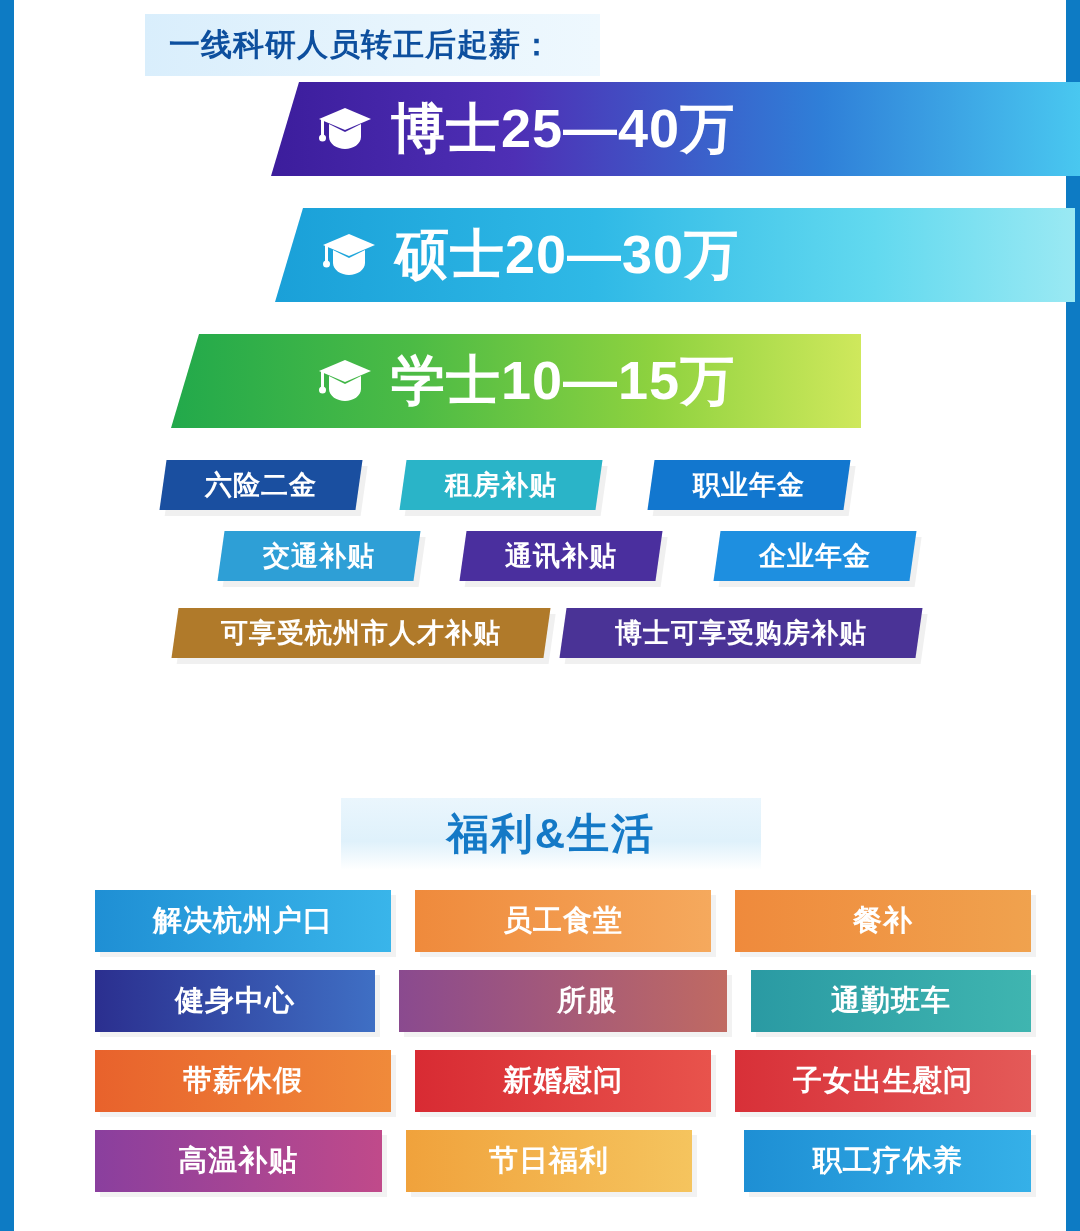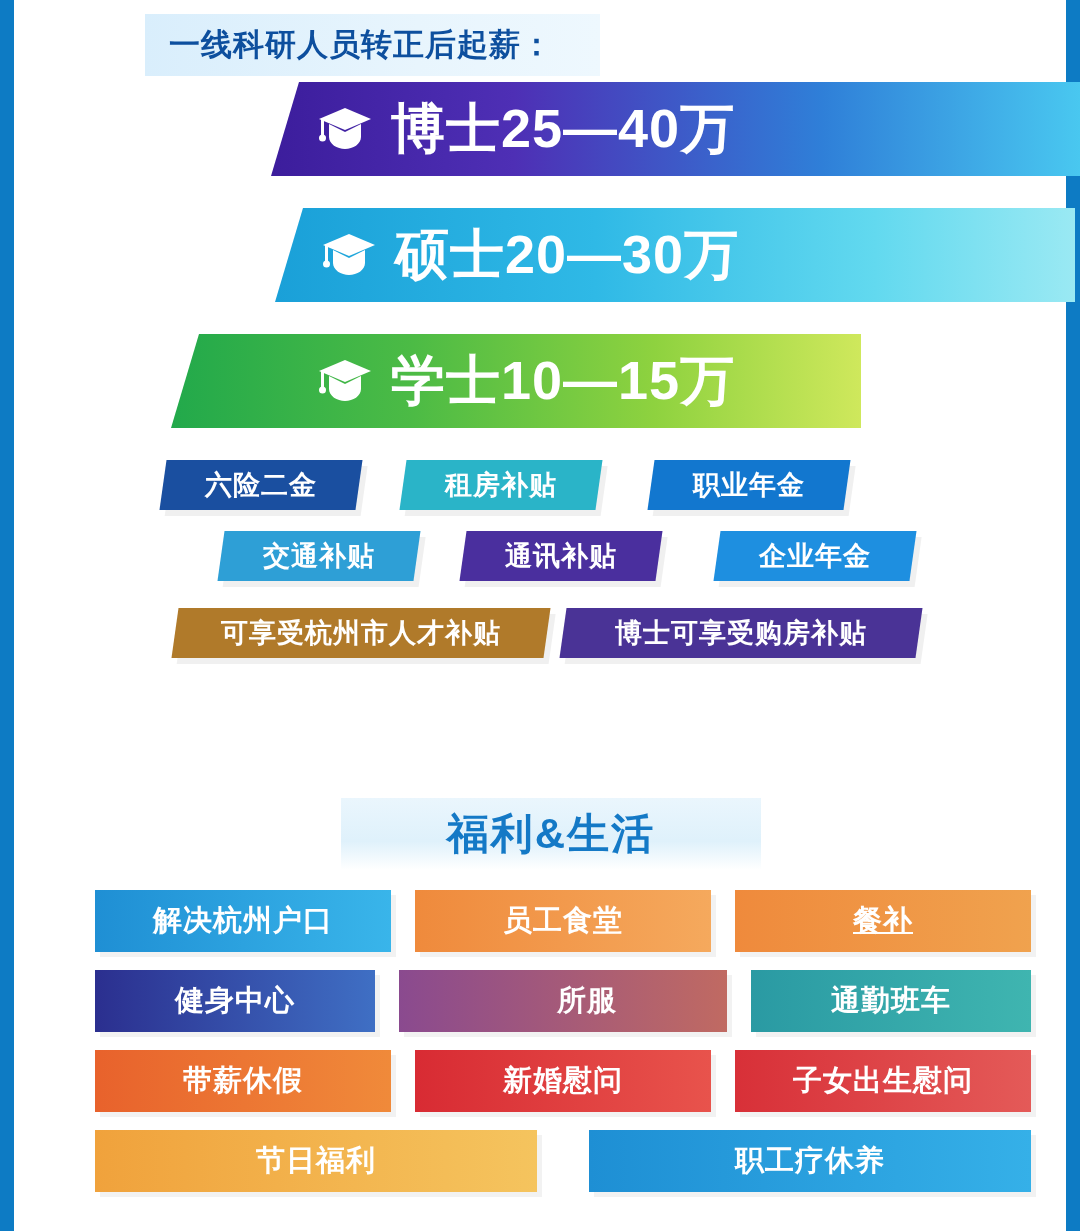--- a/index.html
+++ b/index.html
@@ -251,21 +251,21 @@
   </div>
 
   <div class="welfare" id="welfare-host">
       <div class="welfare-row">
         <div class="welfare-cell" style="background: linear-gradient(90deg, rgb(31, 143, 212) 0%, rgb(57, 181, 234) 100%);">
           <span>解决杭州户口</span>
         </div>
         <div class="welfare-cell" style="background: linear-gradient(90deg, rgb(239, 138, 60) 0%, rgb(245, 169, 93) 100%);">
           <span>员工食堂</span>
         </div>
-        <div class="welfare-cell" style="background: linear-gradient(90deg, rgb(239, 138, 60) 0%, rgb(240, 162, 78) 100%); text-decoration: underline;">
+        <div class="welfare-cell" style="background: linear-gradient(90deg, rgb(239, 138, 60) 0%, rgb(240, 162, 78) 100%);">
           <span>餐补</span>
         </div>
       </div>
       <div class="welfare-row">
         <div class="welfare-cell" style="background: linear-gradient(90deg, rgb(43, 47, 143) 0%, rgb(63, 111, 196) 100%);">
           <span>健身中心</span>
         </div>
         <div class="welfare-cell" style="background: linear-gradient(90deg, rgb(138, 74, 143) 0%, rgb(192, 106, 98) 100%); padding-left: 48px;">
           <span>所服</span>
         </div>
@@ -278,20 +278,23 @@
           <span>带薪休假</span>
         </div>
         <div class="welfare-cell" style="background: linear-gradient(90deg, rgb(216, 43, 51) 0%, rgb(232, 83, 76) 100%);">
           <span>新婚慰问</span>
         </div>
         <div class="welfare-cell" style="background: linear-gradient(90deg, rgb(216, 48, 56) 0%, rgb(228, 90, 88) 100%);">
           <span>子女出生慰问</span>
         </div>
       </div>
       <div class="welfare-row">
+        <div class="welfare-cell" style="background: linear-gradient(90deg, rgb(138, 63, 158) 0%, rgb(192, 74, 138) 100%);">
+          <span>高温补贴</span>
+        </div>
         <div class="welfare-cell" style="background: linear-gradient(90deg, rgb(240, 162, 60) 0%, rgb(245, 196, 94) 100%);">
           <span>节日福利</span>
         </div>
         <div class="welfare-cell" style="background: linear-gradient(90deg, rgb(30, 143, 212) 0%, rgb(53, 176, 232) 100%); margin-left: 28px;">
           <span>职工疗休养</span>
         </div>
       </div>
     </div>
 
 </div>

